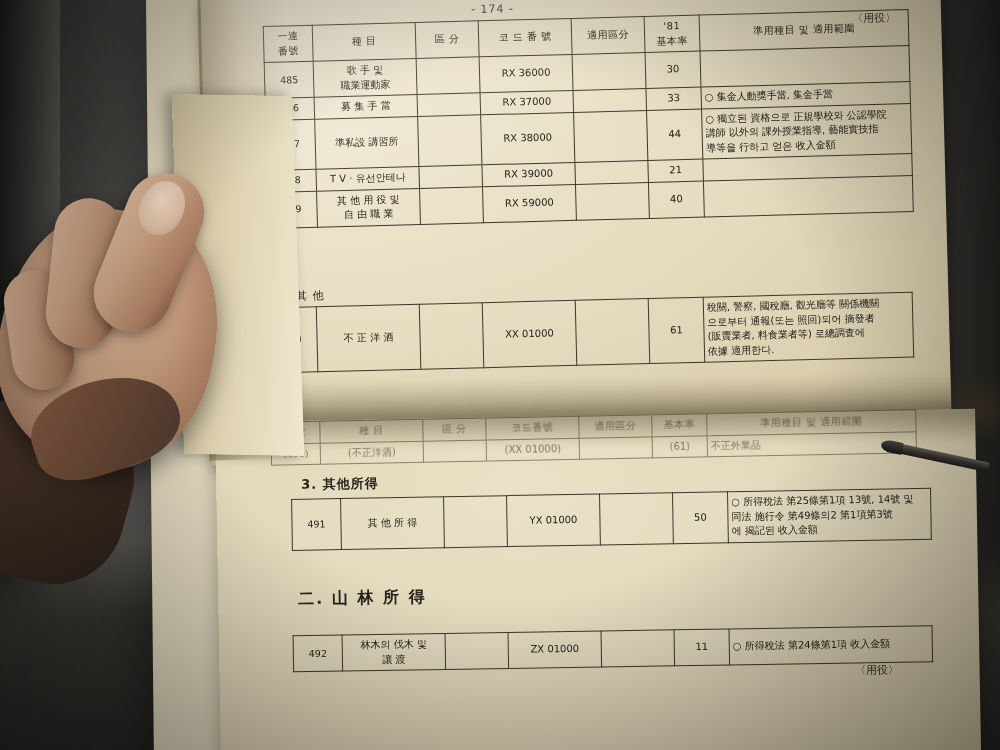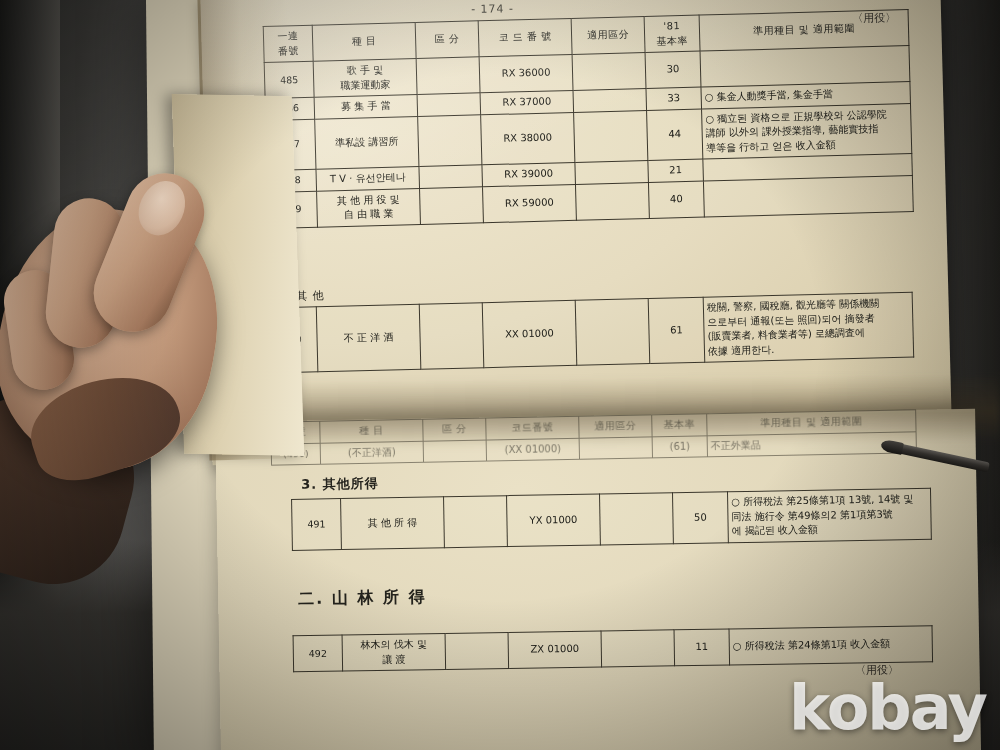--- a/index.html
+++ b/index.html
@@ -494,14 +494,13 @@
     <div class="nail"></div>
     <div class="thumb"></div>
   </div>
 
   <div class="pen">
     <div class="pen-body"></div>
     <div class="pen-tip"></div>
   </div>
 
   <div class="vignette"></div>
-  <div class="watermark">kobay</div>
 </div>
 
 </body></html>

